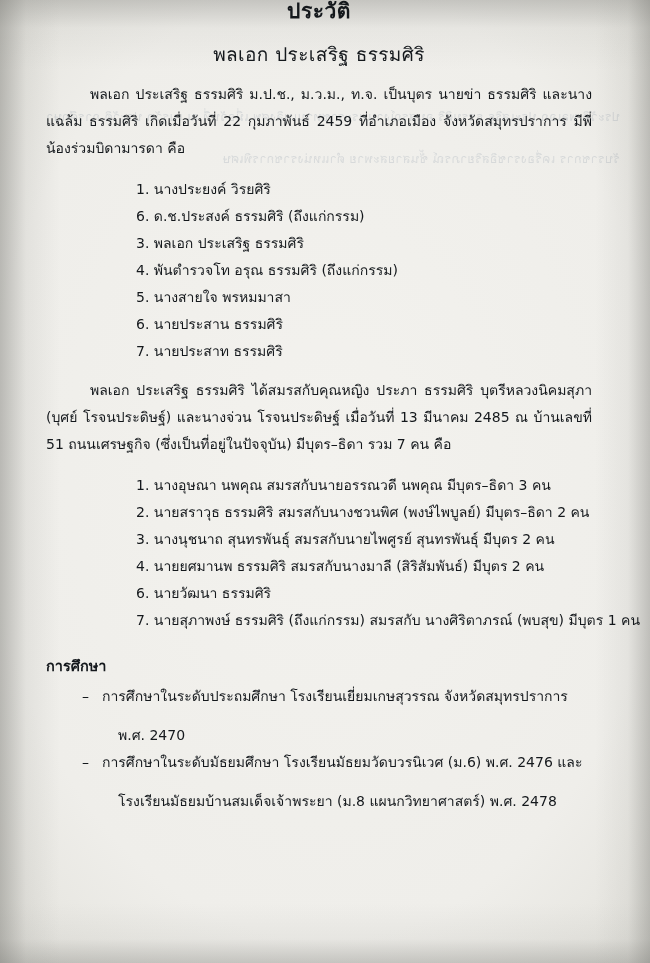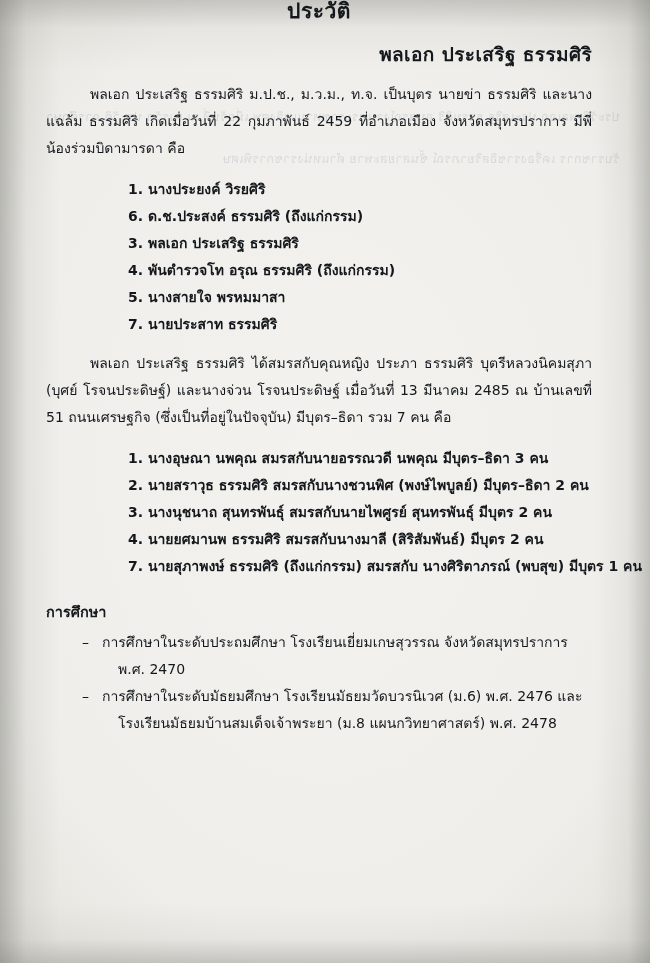--- a/index.html
+++ b/index.html
@@ -59,39 +59,38 @@
     color: #14181c;
   }
   .title {
     text-align: center;
     font-size: 21px;
     font-weight: bold;
     letter-spacing: .5px;
     line-height: 1.1;
   }
   .subtitle {
-    text-align: right;
+    text-align: center;
     font-size: 19px;
-    font-weight: bold;
+    font-weight: normal;
     padding-top: 16px;
     letter-spacing: .4px;
   }
   .para {
     font-size: 14px;
     line-height: 27px;
     margin-top: 12px;
     text-align: justify;
     text-justify: inter-word;
   }
   .para.indent { text-indent: 44px; }
   .list {
-    margin: 4px;
+    margin: 12px;
     padding: 0;
     list-style: none;
-    font-weight: bold;
   }
   .list li {
     font-size: 14px;
     line-height: 27px;
     padding-left: 78px;
     white-space: nowrap;
   }
   .section-head {
     font-size: 14.5px;
     font-weight: bold;
@@ -110,20 +109,21 @@
     position: relative;
   }
   .dashlist > li .dash {
     position: absolute;
     left: 36px;
     top: 0;
   }
   .cont {
     display: block;
     padding-left: 16px;
+    margin-top: 12px;
   }
 </style>
 </head>
 <body>
 
 <div class="page">
 
   <div class="bleed">ประวัติ พลเอก ประเสริฐ ธรรมศิริ อนุสรณ์งานพระราชทานเพลิงศพ เมื่อวันที่ ณ เมรุวัด ประวัติ การศึกษา รับราชการ เครื่องราชอิสริยาภรณ์ ชั้นสายสะพาย ตำแหน่งราชการพิเศษ</div>
 
   <div class="content">
@@ -132,30 +132,32 @@
     <div class="subtitle">พลเอก ประเสริฐ ธรรมศิริ</div>
 
     <p class="para indent">พลเอก ประเสริฐ ธรรมศิริ ม.ป.ช., ม.ว.ม., ท.จ. เป็นบุตร นายข่า ธรรมศิริ และนางแฉล้ม ธรรมศิริ เกิดเมื่อวันที่ 22 กุมภาพันธ์ 2459 ที่อำเภอเมือง จังหวัดสมุทรปราการ มีพี่น้องร่วมบิดามารดา คือ</p>
 
     <ul class="list">
       <li>1. นางประยงค์ วิรยศิริ</li>
       <li>6. ด.ช.ประสงค์ ธรรมศิริ (ถึงแก่กรรม)</li>
       <li>3. พลเอก ประเสริฐ ธรรมศิริ</li>
       <li>4. พันตำรวจโท อรุณ ธรรมศิริ (ถึงแก่กรรม)</li>
       <li>5. นางสายใจ พรหมมาสา</li>
+      <li>6. นายประสาน ธรรมศิริ</li>
       <li>7. นายประสาท ธรรมศิริ</li>
     </ul>
 
     <p class="para indent">พลเอก ประเสริฐ ธรรมศิริ ได้สมรสกับคุณหญิง ประภา ธรรมศิริ บุตรีหลวงนิคมสุภา (บุศย์ โรจนประดิษฐ์) และนางจ่วน โรจนประดิษฐ์ เมื่อวันที่ 13 มีนาคม 2485 ณ บ้านเลขที่ 51 ถนนเศรษฐกิจ (ซึ่งเป็นที่อยู่ในปัจจุบัน) มีบุตร–ธิดา รวม 7 คน คือ</p>
 
     <ul class="list">
       <li>1. นางอุษณา นพคุณ สมรสกับนายอรรณวดี นพคุณ มีบุตร–ธิดา 3 คน</li>
       <li>2. นายสราวุธ ธรรมศิริ สมรสกับนางชวนพิศ (พงษ์ไพบูลย์) มีบุตร–ธิดา 2 คน</li>
       <li>3. นางนุชนาถ สุนทรพันธุ์ สมรสกับนายไพศูรย์ สุนทรพันธุ์ มีบุตร 2 คน</li>
       <li>4. นายยศมานพ ธรรมศิริ สมรสกับนางมาลี (สิริสัมพันธ์) มีบุตร 2 คน</li>
+      <li>6. นายวัฒนา ธรรมศิริ</li>
       <li>7. นายสุภาพงษ์ ธรรมศิริ (ถึงแก่กรรม) สมรสกับ นางศิริตาภรณ์ (พบสุข) มีบุตร 1 คน</li>
     </ul>
 
     <div class="section-head">การศึกษา</div>
 
     <ul class="dashlist">
       <li>
         <span class="dash">–</span>
         <span>การศึกษาในระดับประถมศึกษา  โรงเรียนเยี่ยมเกษสุวรรณ  จังหวัดสมุทรปราการ</span>
         <span class="cont">พ.ศ. 2470</span>

